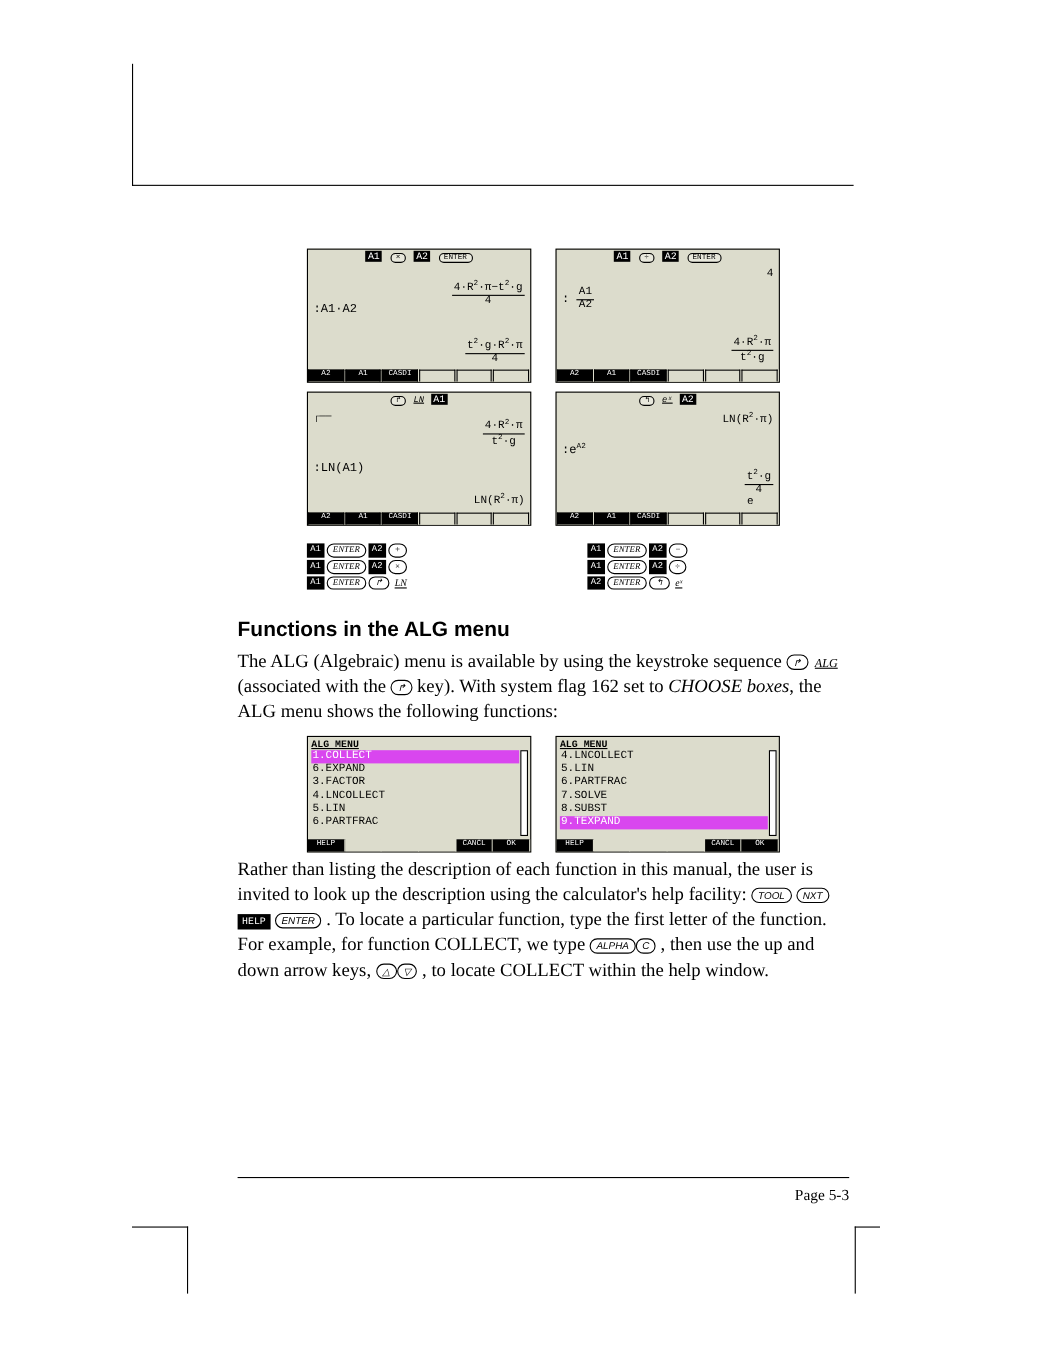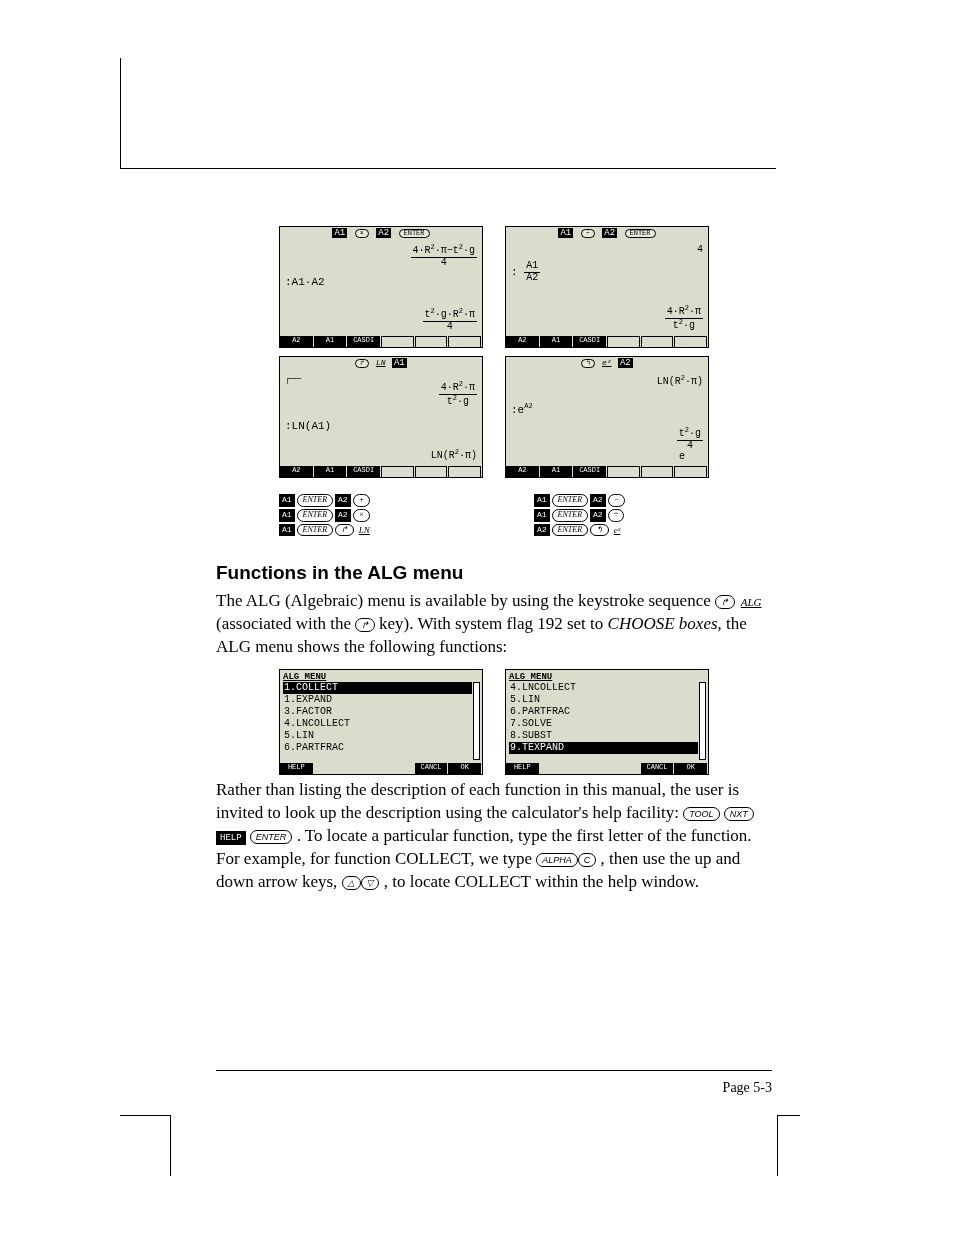--- a/index.html
+++ b/index.html
@@ -32,21 +32,21 @@
   h3{font-family:Arial,Helvetica,sans-serif;font-weight:bold;font-size:19px;margin:24px 0 4px 0}
   .para{margin:0 0 10px 0;text-align:left}
   .inline-key{display:inline-block;border:1px solid #000;border-radius:7px;padding:0 5px;font-size:9px;font-style:italic;vertical-align:1px;background:#fff;font-family:Arial,sans-serif}
   .inline-blk{display:inline-block;background:#000;color:#fff;font-family:"Courier New",monospace;font-size:9px;padding:1px 4px;vertical-align:1px}
   .inline-ul{font-style:italic;text-decoration:underline;font-size:11px;padding:0 2px}
   .alg-grid{display:grid;grid-template-columns:1fr 1fr;gap:22px;margin:6px auto 4px auto;width:430px}
   .algbox{width:202px;height:104px;border:1px solid #000;background:#dcdccc;font-family:"Courier New",monospace;font-size:10px;position:relative}
   .algbox .title{position:absolute;top:1px;left:3px;font-weight:bold;text-decoration:underline;font-size:9px}
   .algbox .list{position:absolute;top:12px;left:3px;right:10px}
   .algbox .list div{font-size:10px;padding:0 1px;margin:0;line-height:12px}
-  .algbox .list div.sel{background:#000000;color:#fff}
+  .algbox .list div.sel{background:#d946ef;color:#fff}
   .algbox .scroll{position:absolute;top:12px;right:2px;bottom:14px;width:5px;border:1px solid #000;background:#fff}
   .algbox .menu{position:absolute;bottom:0;left:0;right:0;height:11px;display:flex}
   .algbox .menu span{flex:1;background:#000;color:#fff;font-size:7px;text-align:center;border-right:1px solid #dcdccc}
   .algbox .menu span.empty{background:#dcdccc}
   .pagenum{position:absolute;right:182px;top:1080px;font-size:14px}
   em.flagnote{}
 </style>
 </head>
 <body>
 
@@ -61,21 +61,21 @@
 
       <div class="calc">
         <div class="headline">
           <span class="blk">A1</span>
           <span class="oval">×</span>
           <span class="blk">A2</span>
           <span class="oval">ENTER</span>
         </div>
         <div class="body-area">
           <div class="left-label" style="top:34px">:A1·A2</div>
-          <div class="rt" style="top:1px"><span class="frac"><span class="n">4·R<sup>2</sup>·π−t<sup>2</sup>·g</span><span class="d">4</span></span></div>
+          <div class="rt" style="top:12px"><span class="frac"><span class="n">4·R<sup>2</sup>·π−t<sup>2</sup>·g</span><span class="d">4</span></span></div>
           <div class="rt" style="bottom:2px"><span class="frac"><span class="n">t<sup>2</sup>·g·R<sup>2</sup>·π</span><span class="d">4</span></span></div>
         </div>
         <div class="menu-bar">
             <span>A2</span>
             <span>A1</span>
             <span>CASDI</span>
             <span class="empty"></span>
             <span class="empty"></span>
             <span class="empty"></span>
           </div>
@@ -188,30 +188,30 @@
     </div>
 
     <h3>Functions in the ALG menu</h3>
 
     <p class="para">
       <span>The ALG (Algebraic) menu is available by using the keystroke sequence </span>
       <span class="inline-key">↱</span>
       <span class="inline-ul">ALG</span>
       <span> (associated with the </span>
       <span class="inline-key">↱</span>
-      <span> key).   With system flag 192 set to </span>
+      <span> key).   With system flag 162 set to </span>
       <em class="flagnote">CHOOSE boxes</em><span>, the ALG menu shows the following functions:</span>
     </p>
 
     <div class="alg-grid">
       <div class="algbox">
         <div class="title">ALG MENU</div>
         <div class="list" id="alg-left">
             <div class="sel">1.COLLECT</div>
-            <div>1.EXPAND</div>
+            <div>6.EXPAND</div>
             <div>3.FACTOR</div>
             <div>4.LNCOLLECT</div>
             <div>5.LIN</div>
             <div>6.PARTFRAC</div>
           </div>
         <div class="scroll"></div>
         <div class="menu">
             <span>HELP</span>
             <span class="empty"></span>
             <span class="empty"></span>

